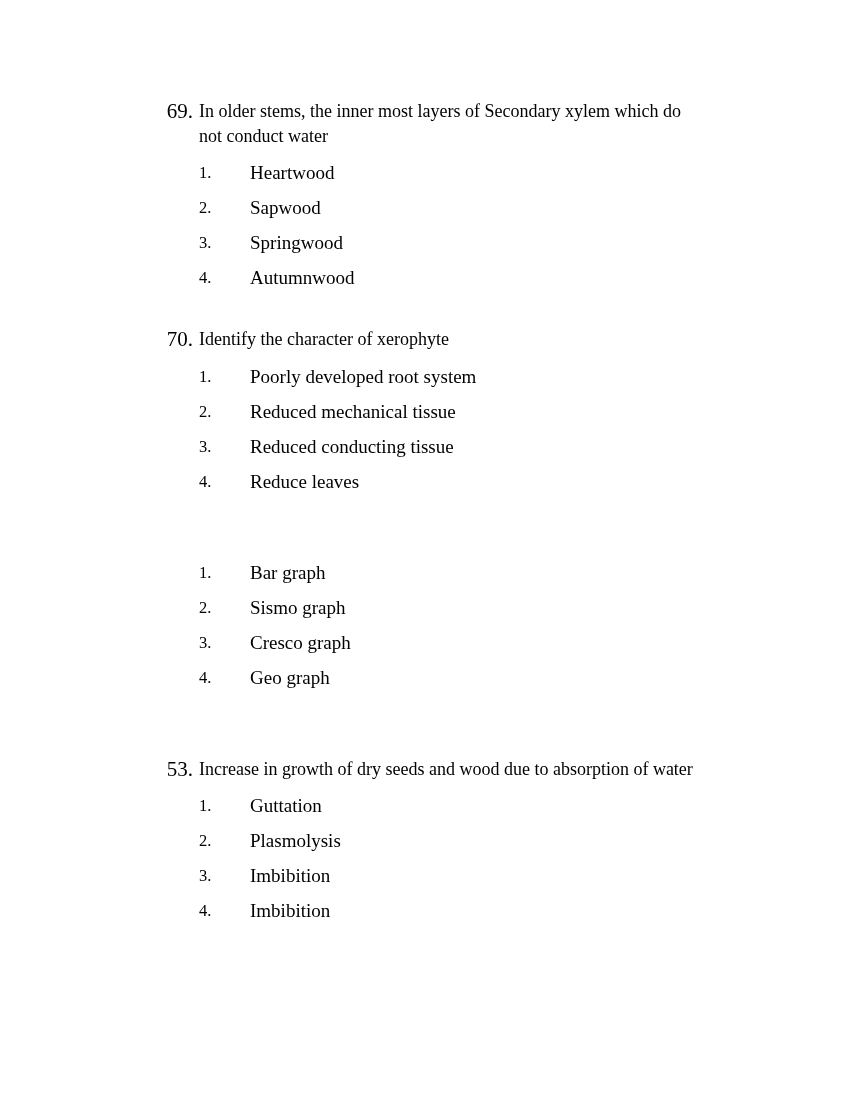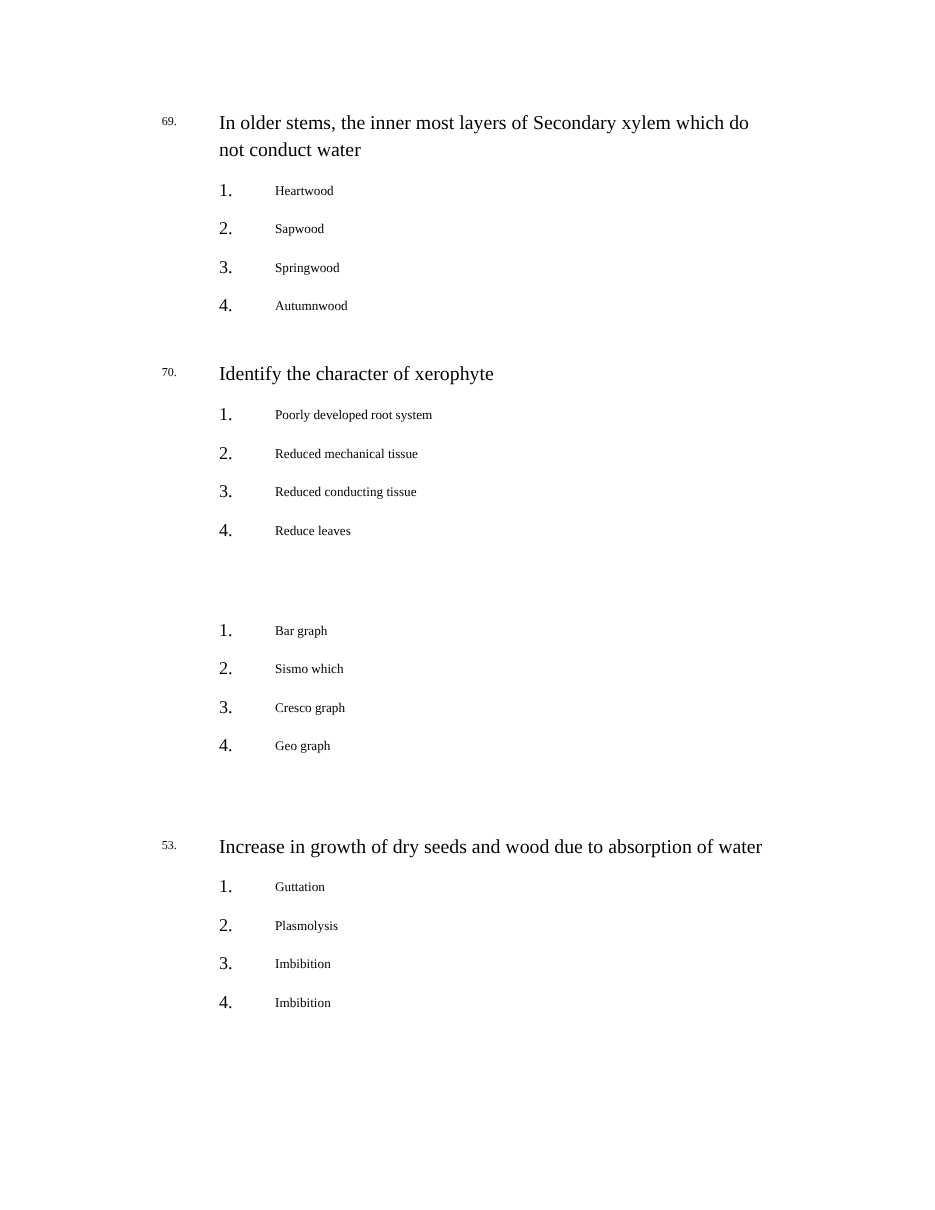--- a/index.html
+++ b/index.html
@@ -43,23 +43,23 @@
     display: block;
     width: 100%;
     padding-left: 52px;
     box-sizing: border-box;
   }
   .q-num {
     position: absolute;
     left: 0;
     top: 0;
     width: 46px;
-    font-size: 11px;
+    font-size: 21px;
     line-height: 24.5px;
-    text-align: left;
+    text-align: right;
     white-space: nowrap;
   }
   .q-text {
     font-size: 18px;
     line-height: 24.5px;
     text-align: justify;
     text-justify: inter-word;
     margin: 0;
   }
   .q-text.single-line { text-align: left; }
@@ -79,21 +79,21 @@
   .opt-num {
     position: absolute;
     left: 52px;
     top: 0;
     width: 40px;
     font-size: 16.5px;
     line-height: 24.5px;
     white-space: nowrap;
   }
   .opt-text {
-    font-size: 12px;
+    font-size: 19px;
     line-height: 24.5px;
     white-space: nowrap;
     margin-top: 32px;
   }
 </style>
 </head>
 <body>
 
 <div class="page">
   <div class="qlist" id="question-list">
@@ -117,21 +117,21 @@
         <ul class="options">
           <li class="option-row"><span class="opt-num">1.</span><span class="opt-text">Poorly developed root system</span></li>
           <li class="option-row"><span class="opt-num">2.</span><span class="opt-text">Reduced mechanical tissue</span></li>
           <li class="option-row"><span class="opt-num">3.</span><span class="opt-text">Reduced conducting tissue</span></li>
           <li class="option-row"><span class="opt-num">4.</span><span class="opt-text">Reduce leaves</span></li>
         </ul>
       </div>
       <div class="question-block gap-large">
         <ul class="options">
           <li class="option-row"><span class="opt-num">1.</span><span class="opt-text">Bar graph</span></li>
-          <li class="option-row"><span class="opt-num">2.</span><span class="opt-text">Sismo which</span></li>
+          <li class="option-row"><span class="opt-num">2.</span><span class="opt-text">Sismo graph</span></li>
           <li class="option-row"><span class="opt-num">3.</span><span class="opt-text">Cresco graph</span></li>
           <li class="option-row"><span class="opt-num">4.</span><span class="opt-text">Geo graph</span></li>
         </ul>
       </div>
       <div class="question-block gap-large">
         <div class="q-row">
           <span class="q-num">53.</span>
           <p class="q-text single-line">Increase in growth of dry seeds and wood due to absorption of water</p>
         </div>
         <ul class="options">

